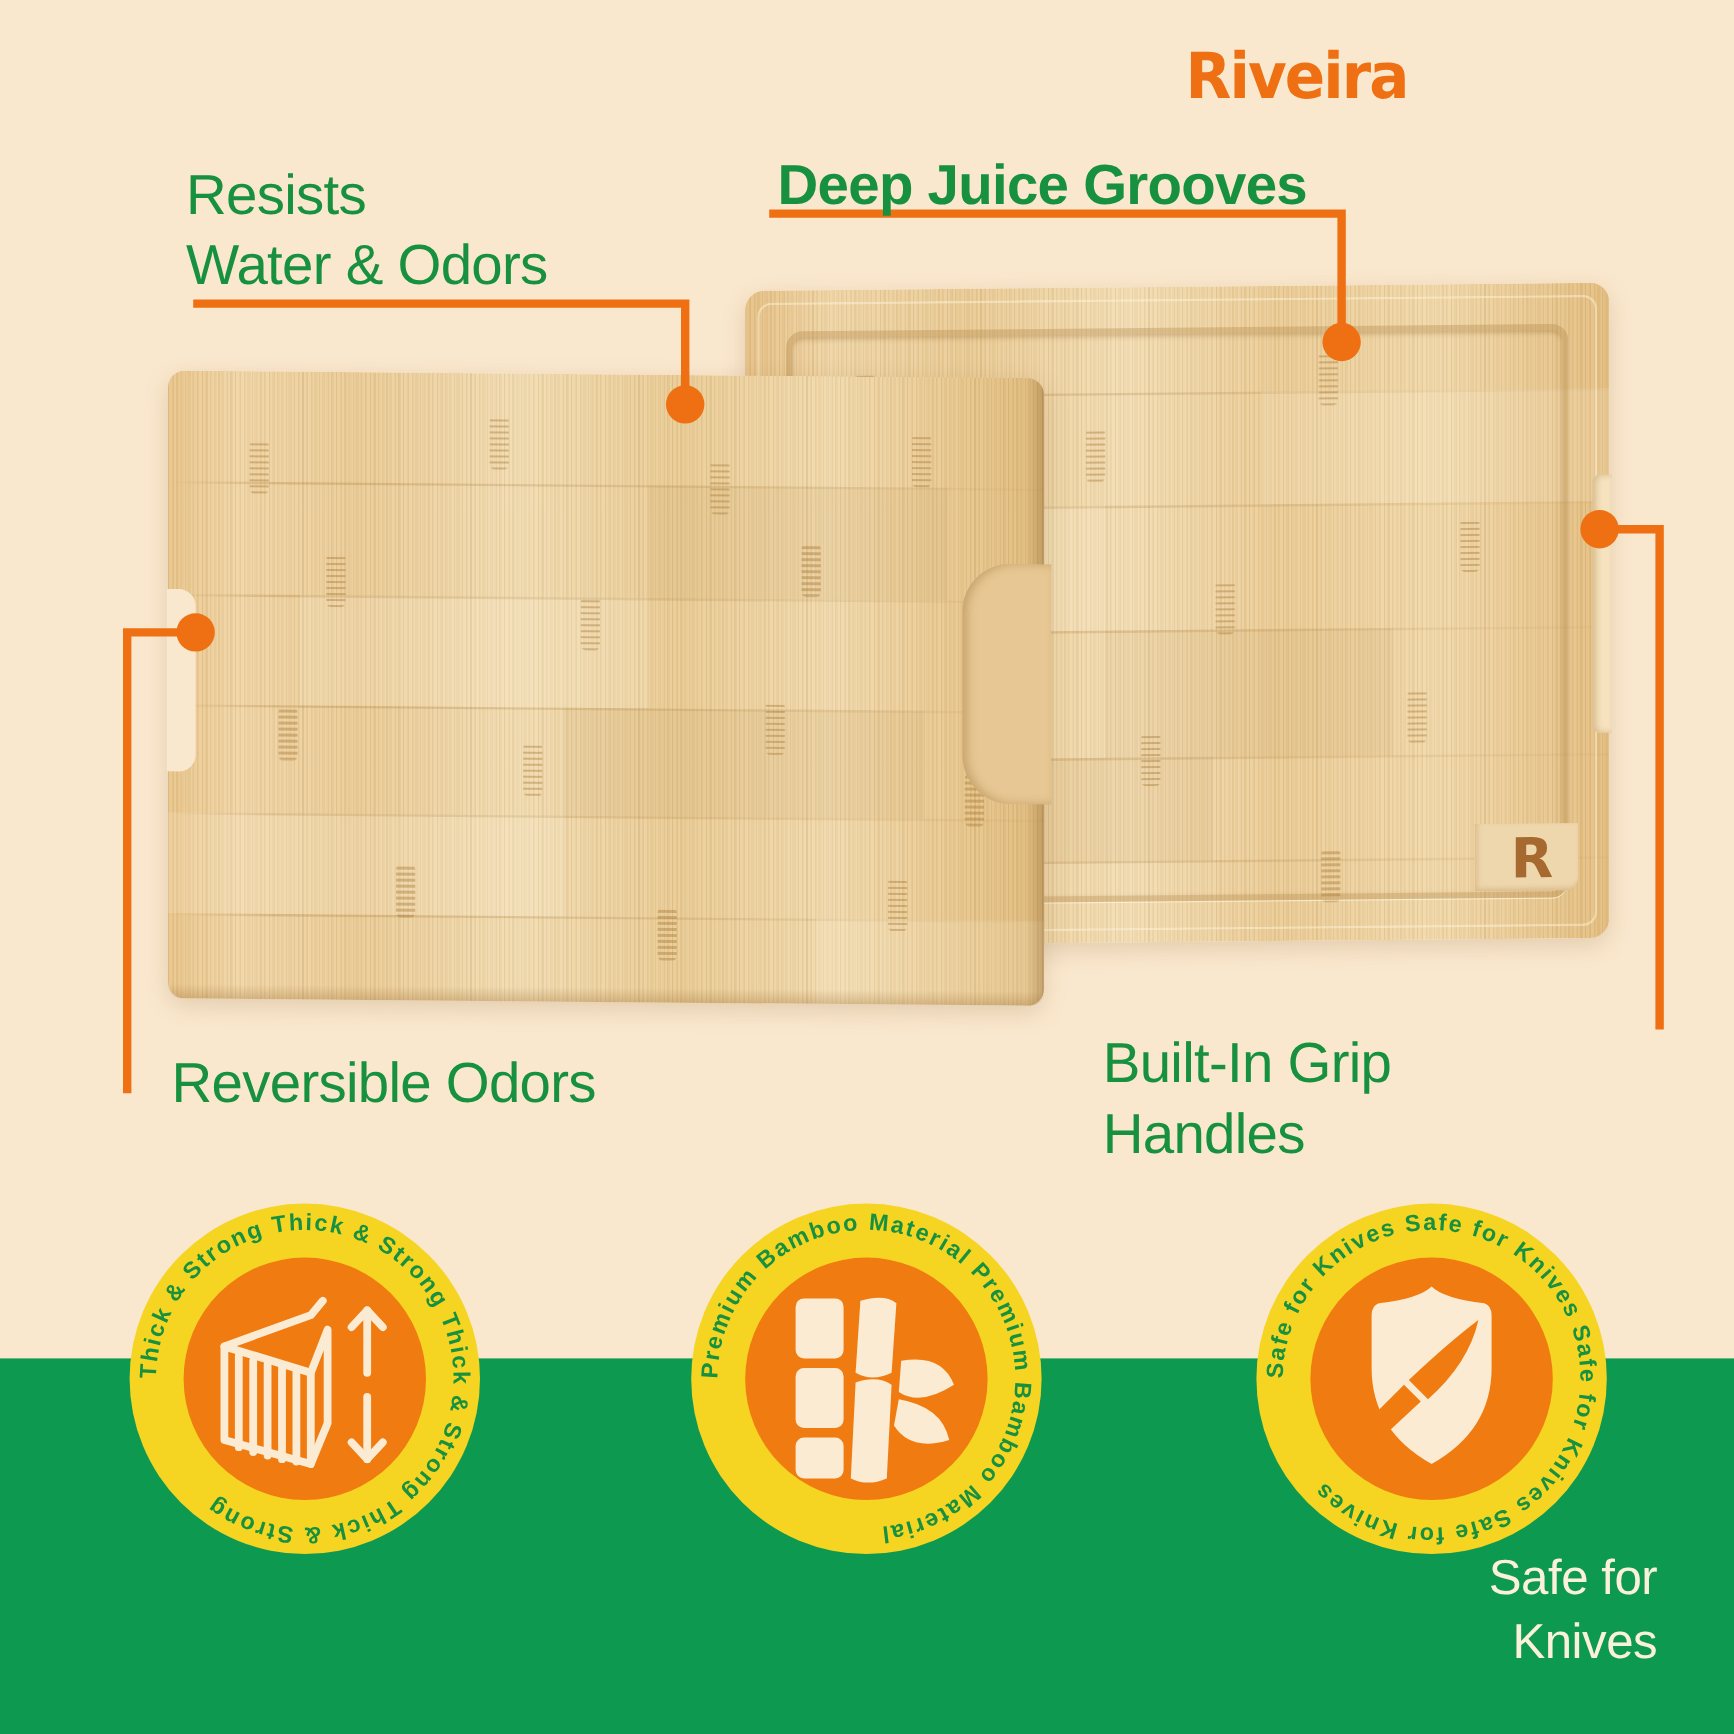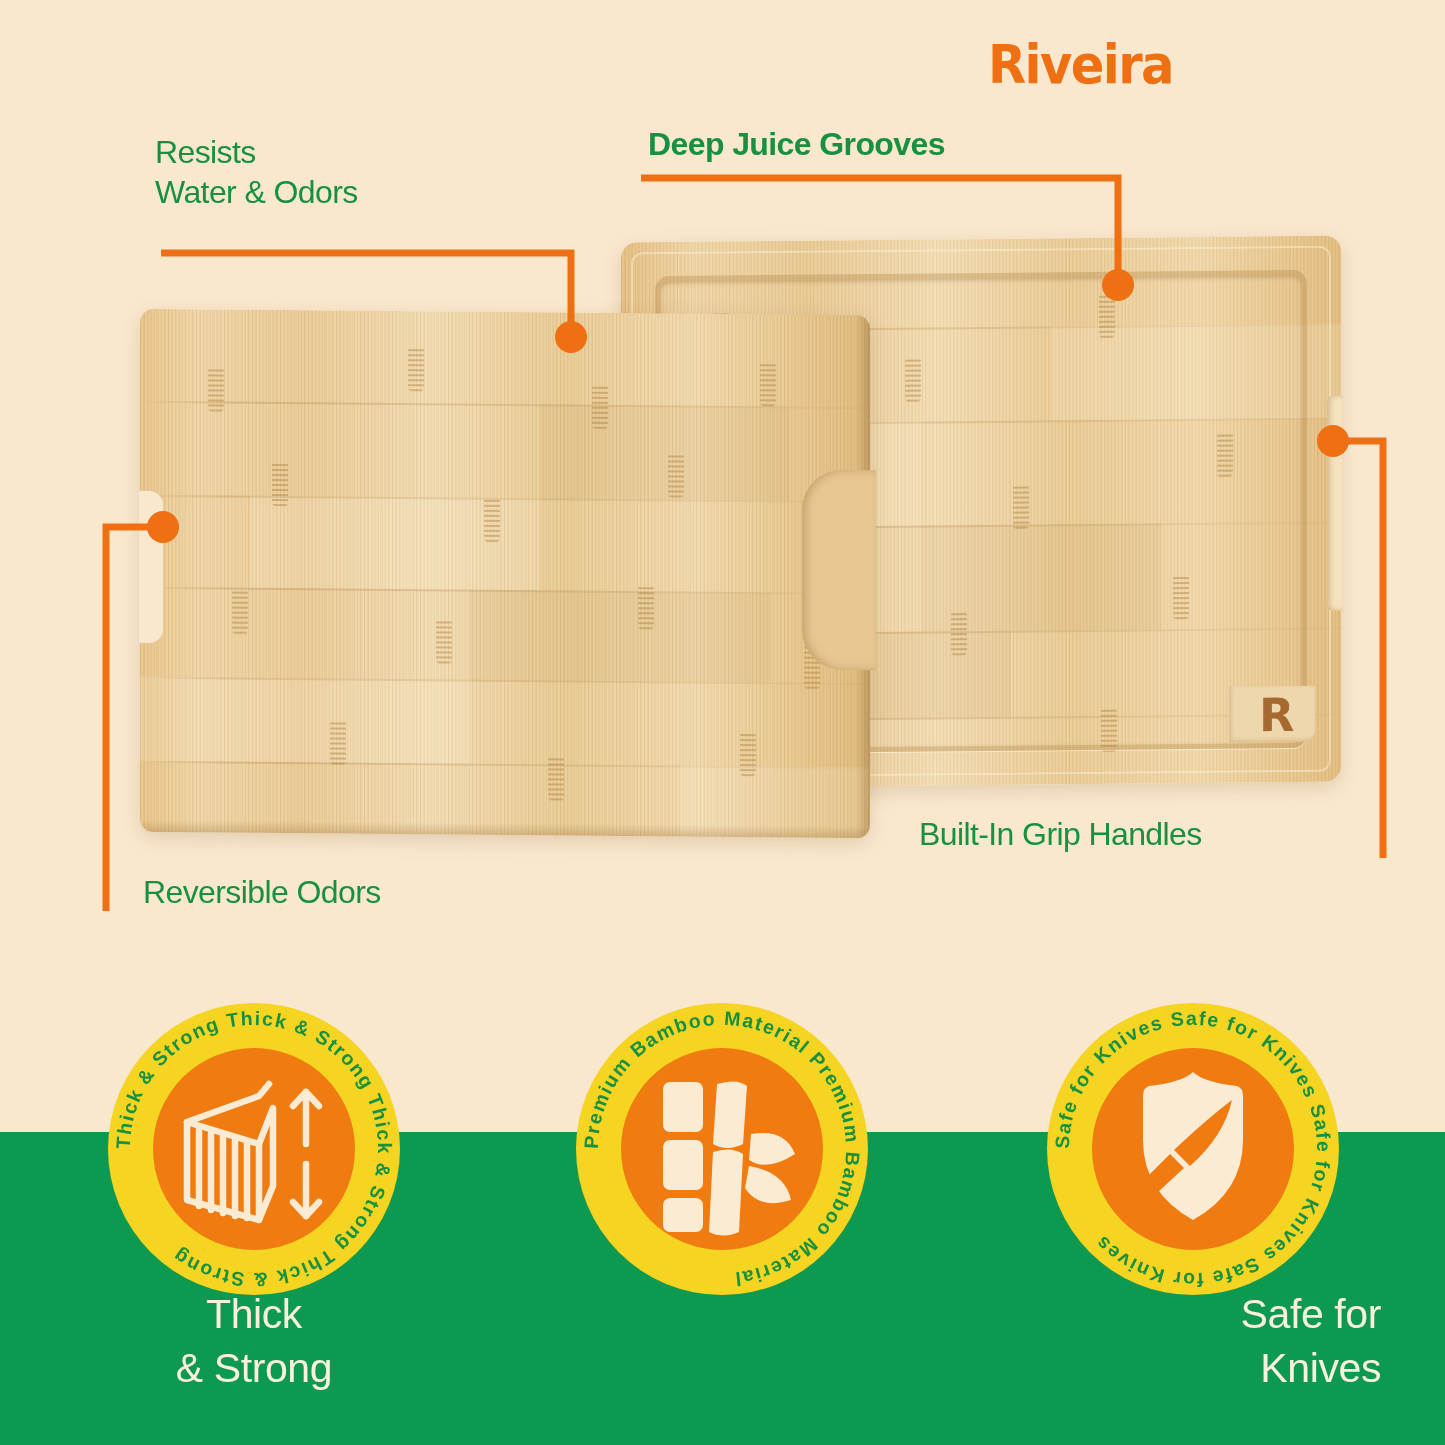--- a/index.html
+++ b/index.html
@@ -28,31 +28,31 @@
     font-family:"DejaVu Sans", sans-serif;
     font-stretch:condensed;
     transform:scaleX(1.04);
     transform-origin:right center;
   }
 
   
   .flabel{
     position:absolute;
     color:#17913F;
-    font-size:32px;
+    font-size:47px;
     font-weight:500;
     line-height:1.26;
     letter-spacing:-0.6px;
     white-space:pre-line;
     font-family:"Liberation Sans", sans-serif;
   }
   .lab-resists { left:155px; top:132px; }
   .lab-grooves { left:648px; top:124px;font-weight:bold; }
   .lab-reversible { left:143px; top:872px; }
-  .lab-handles  { left:919px; top:814px; }
+  .lab-handles  { left:919px; top:856px; }
 
   
   .connectors{ position:absolute; inset:0; width:1445px; height:1445px; pointer-events:none; }
 
   
   .board-wrap{ position:absolute; inset:0; }
 
   .board{
     position:absolute;
     background:
@@ -392,18 +392,16 @@
     <div class="inner"></div>
     <svg class="glyph" viewBox="0 0 202 202">
       <path d="M101 24 q-10 10 -44 14 q-6 2 -6 10 l0 44 q0 52 50 80 q50 -28 50 -80 l0 -44 q0 -8 -6 -10 q-34 -4 -44 -14 Z" fill="#FBEBD2"></path>
       <g fill="#F07B10">
         <path d="M140 52 q-8 36 -42 66 l-16 -16 q34 -32 58 -50 Z"></path>
         <path d="M78 106 l14 14 l-26 24 q-8 7 -14 1 q-6 -6 1 -14 Z"></path>
       </g>
     </svg>
   </div>
 
-  <div class="caption" id="cap-1">Thick
-&amp; Strong</div>
   <div class="caption" id="cap-3">Safe for
 Knives</div>
 
 </div>
 
 </body></html>

